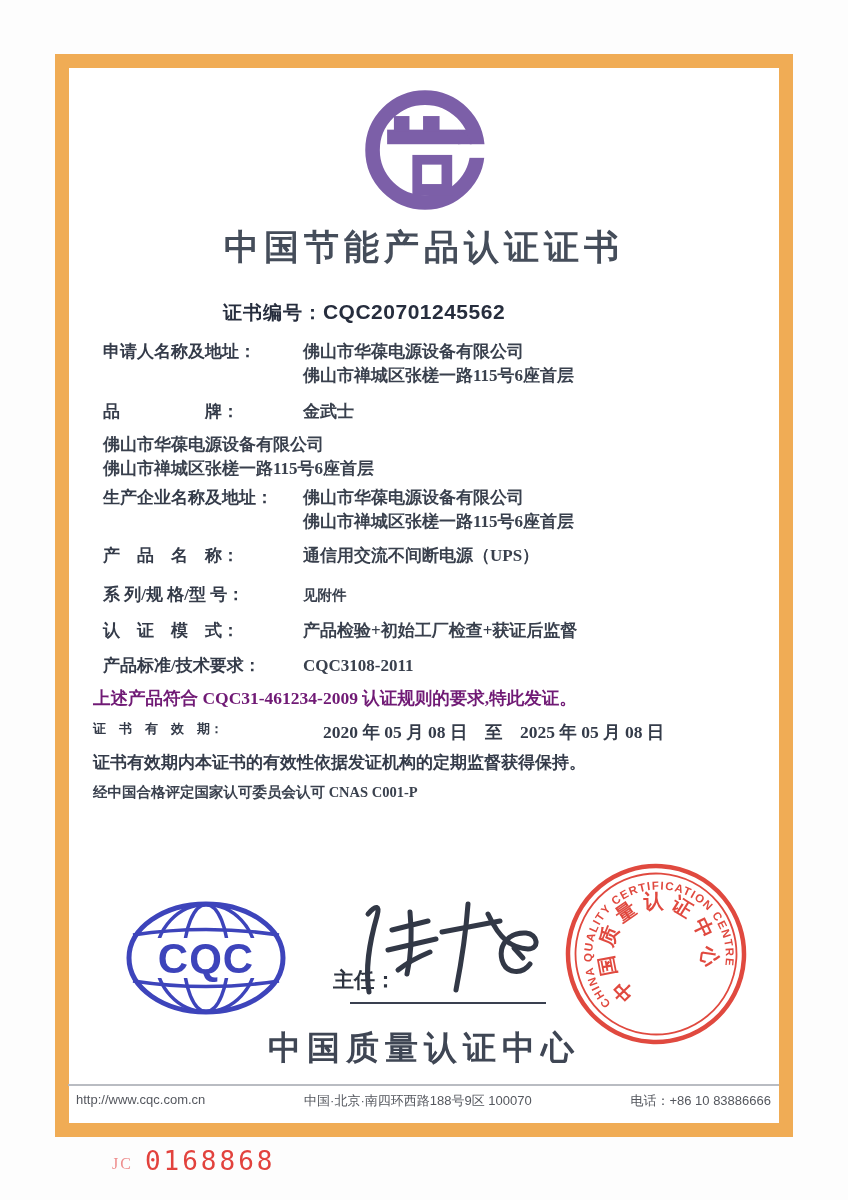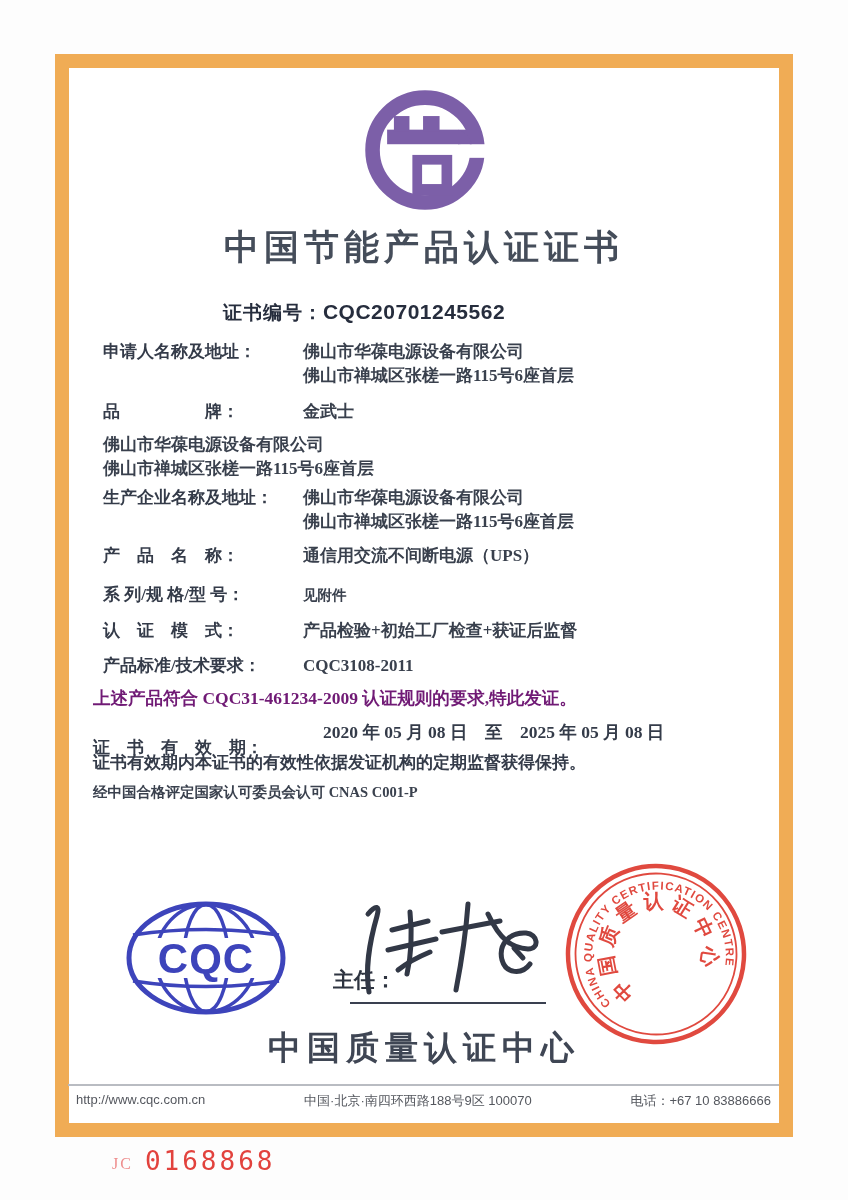--- a/index.html
+++ b/index.html
@@ -23,21 +23,21 @@
   }
   .cert-no-label{font-size:19px;letter-spacing:1px;}
   .cert-no-value{font-size:21px;font-family:"Liberation Sans","DejaVu Sans",sans-serif;letter-spacing:0.5px;}
   .row{position:absolute;left:103px;width:680px;display:flex;}
   .row .lbl{width:200px;flex:0 0 200px;font-weight:bold;font-size:17px;line-height:24px;color:#343b49;}
   .row .val{font-size:17px;line-height:24px;color:#39404d;font-weight:600;}
   .row .val .vline{white-space:nowrap;}
   .val-small .vline{font-size:14.5px;}
   .statement{position:absolute;left:93px;top:686px;width:660px;font-size:17.5px;font-weight:bold;color:#701a75;}
   .validity{position:absolute;left:93px;top:720px;width:690px;display:flex;font-weight:bold;color:#343b49;}
-  .validity .lbl{width:200px;flex:0 0 200px;font-size:17px;margin-top:16px;}
+  .validity .lbl{width:200px;flex:0 0 200px;font-size:13px;}
   .validity .val{font-size:17.5px;padding-left:30px;white-space:nowrap;}
   .validity-note{position:absolute;left:93px;top:751px;width:660px;font-size:17px;font-weight:bold;color:#343b49;}
   .accreditation{position:absolute;left:93px;top:783px;width:660px;font-size:14.5px;font-weight:600;color:#3a414e;}
   .globe-svg{position:absolute;left:122px;top:898px;width:168px;height:120px;}
   .director{position:absolute;left:296px;top:966px;font-size:21px;font-weight:bold;color:#2e3440;margin-left:37px;}
   .signature-svg{position:absolute;left:338px;top:890px;width:212px;height:118px;}
   .sig-line{position:absolute;left:350px;top:1002px;width:196px;height:2px;background:#3a4050;}
   .stamp-svg{position:absolute;left:558px;top:856px;width:196px;height:196px;opacity:0.92;}
   .issuer-title{
     position:absolute;left:0;top:1026px;width:848px;text-align:center;
@@ -202,21 +202,21 @@
     </g>
   </svg>
 
   <div class="issuer-title">中国质量认证中心</div>
 
   <div class="footer-divider"></div>
 
   <div class="footer">
     <span class="f-item">http://www.cqc.com.cn</span>
     <span class="f-item">中国·北京·南四环西路188号9区  100070</span>
-    <span class="f-item">电话：+67 10 83886666</span>
+    <span class="f-item">电话：+86 10 83886666</span>
   </div>
 
   <div class="serial">
     <span class="serial-prefix">JC</span>
     <span class="serial-number">0168868</span>
   </div>
 
 </div>
 
 </body></html>

